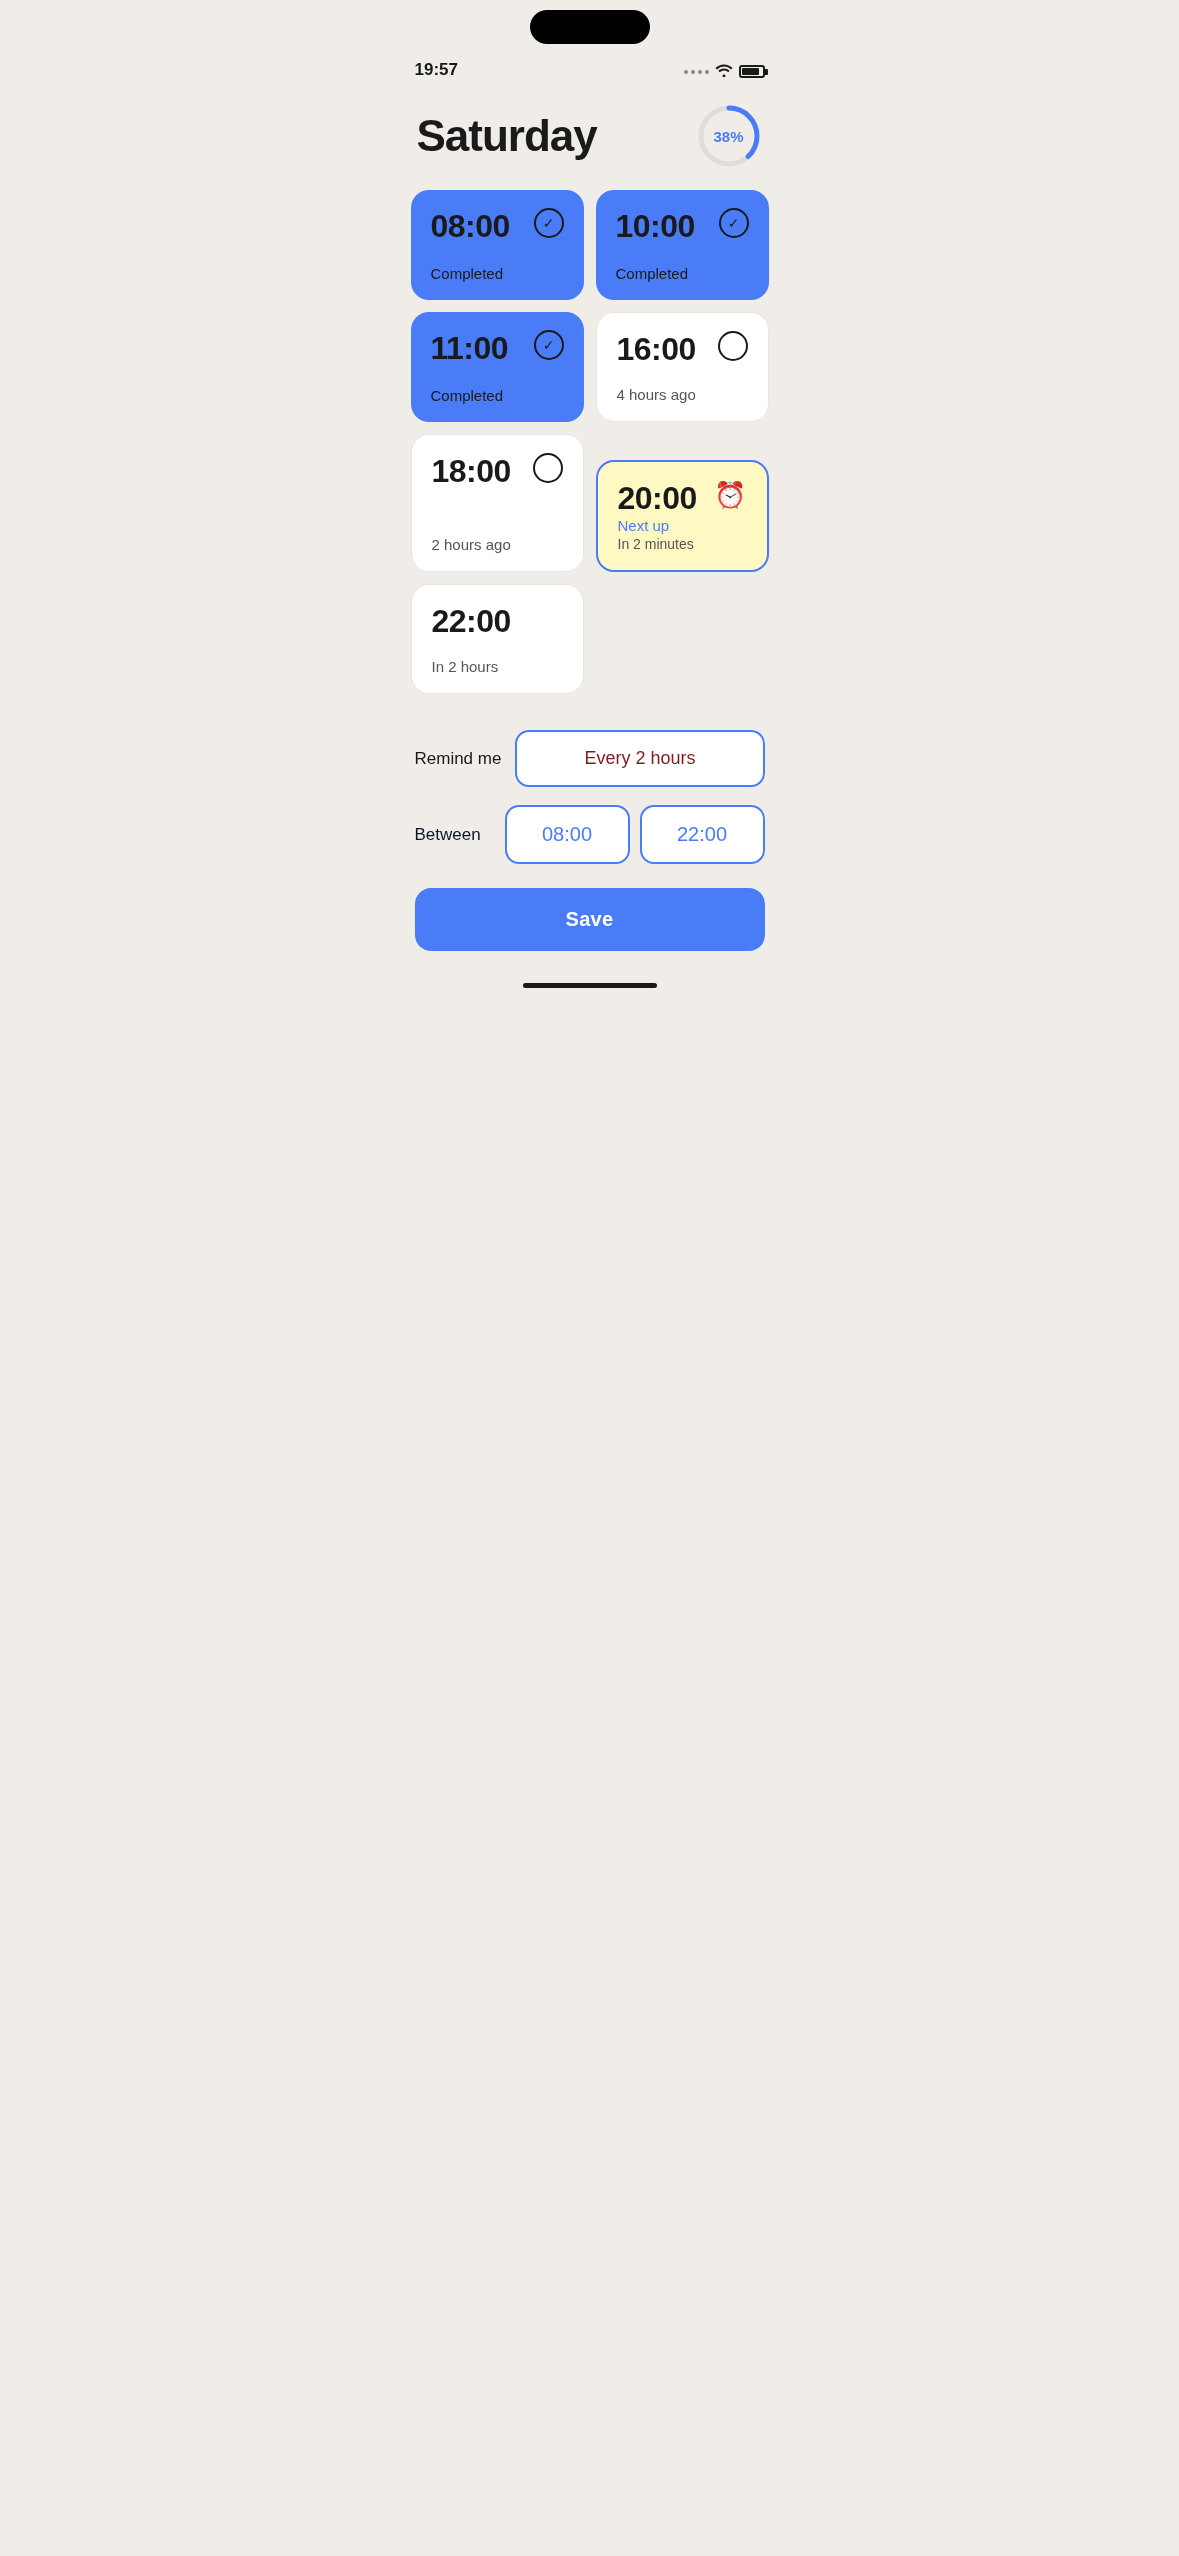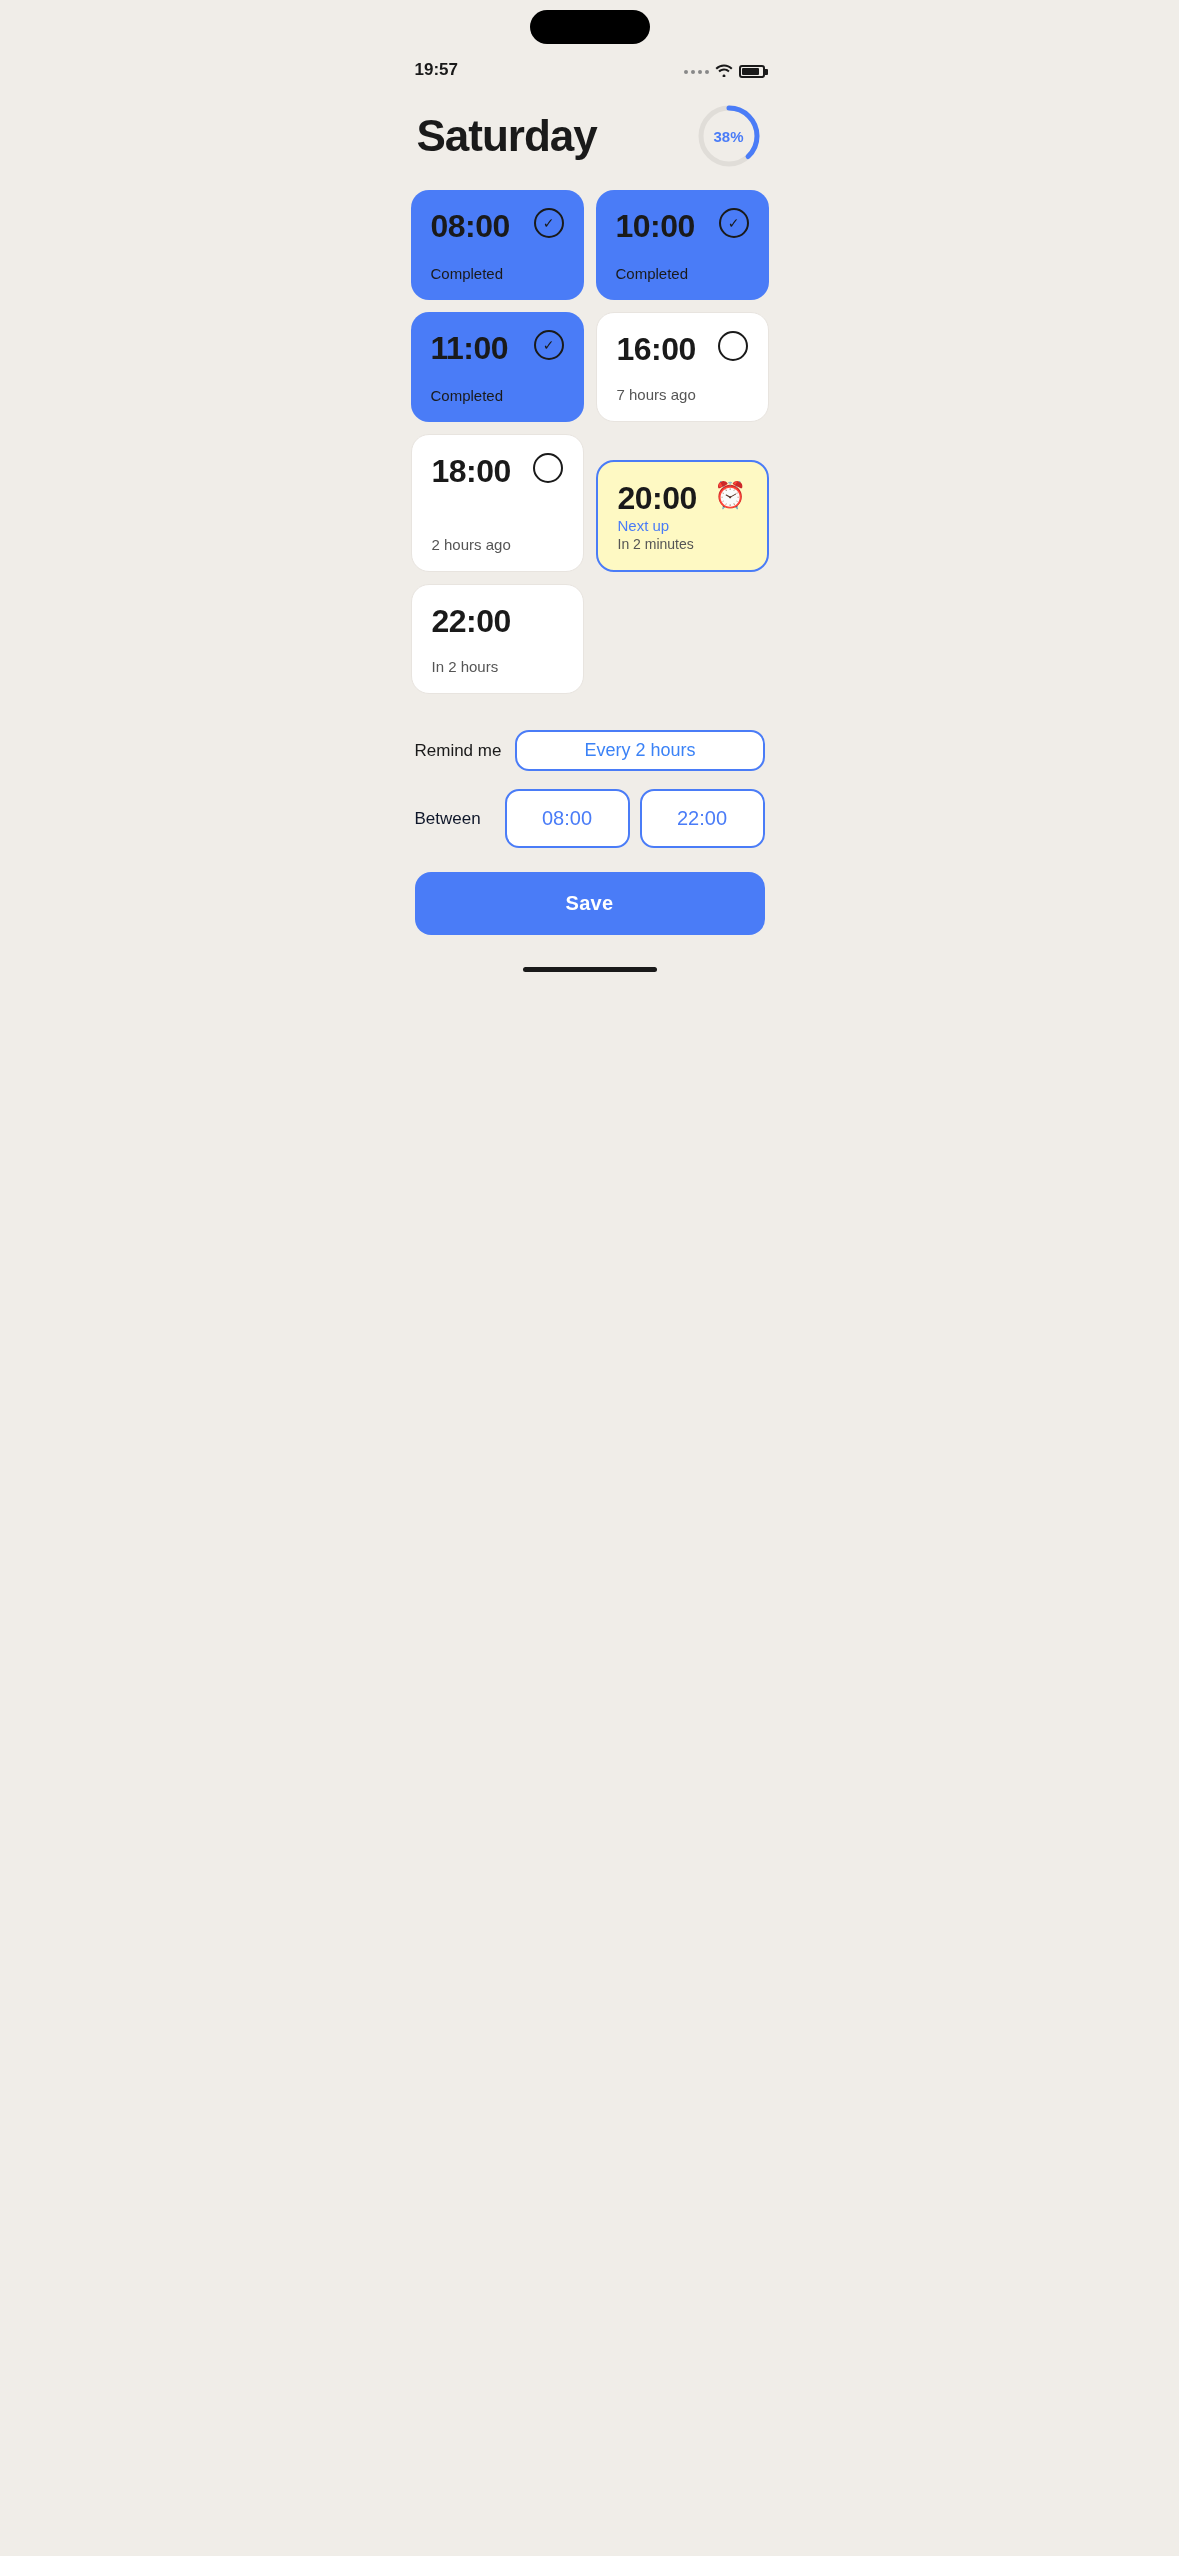--- a/index.html
+++ b/index.html
@@ -251,26 +251,26 @@
       font-size: 17px;
       color: #1a1a1a;
       white-space: nowrap;
       min-width: 80px;
     }
 
     .remind-button {
       flex: 1;
       border: 2px solid #4a7cf7;
       border-radius: 14px;
-      padding: 8px 20px;
+      padding: 16px 20px;
       background: #fff;
       text-align: center;
       font-size: 18px;
       font-weight: 500;
-      color: #3b82f6;
+      color: #7f1d1d;
       cursor: pointer;
     }
 
     .between-row {
       display: flex;
       align-items: center;
       gap: 10px;
       margin-bottom: 24px;
     }
 
@@ -380,21 +380,21 @@
       <span class="check-mark">✓</span>
     </div>
     </div>
     <div class="card-status">Completed</div>
   </div>
     <div class="schedule-card pending">
     <div class="card-header">
       <span class="card-time">16:00</span>
       <div class="check-circle"></div>
     </div>
-    <div class="card-status">7 hours ago</div>
+    <div class="card-status">4 hours ago</div>
   </div>
     <div class="schedule-card pending">
     <div class="card-header">
       <span class="card-time">18:00</span>
       <div class="check-circle"></div>
     </div>
     <div class="card-status">2 hours ago</div>
   </div>
     <div class="schedule-card next-up">
     <div class="card-header">

